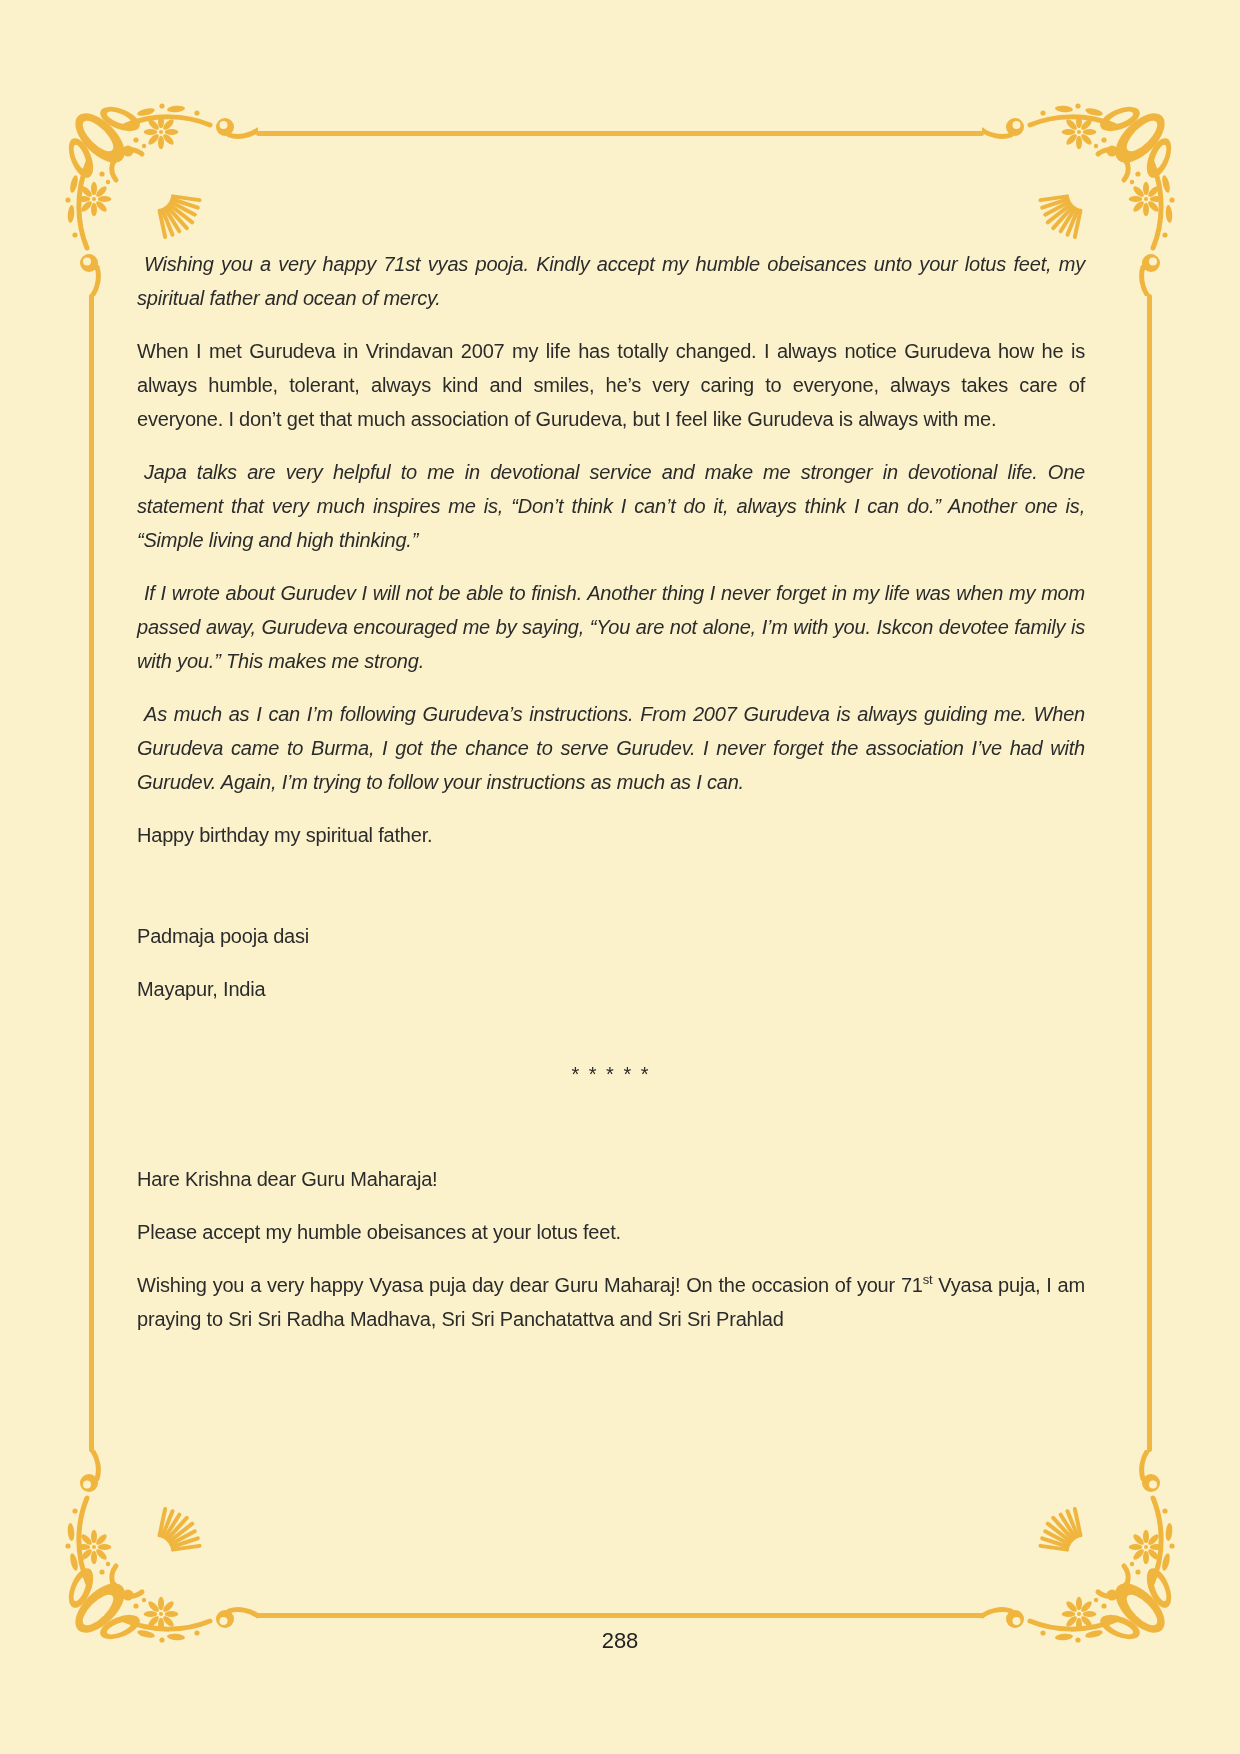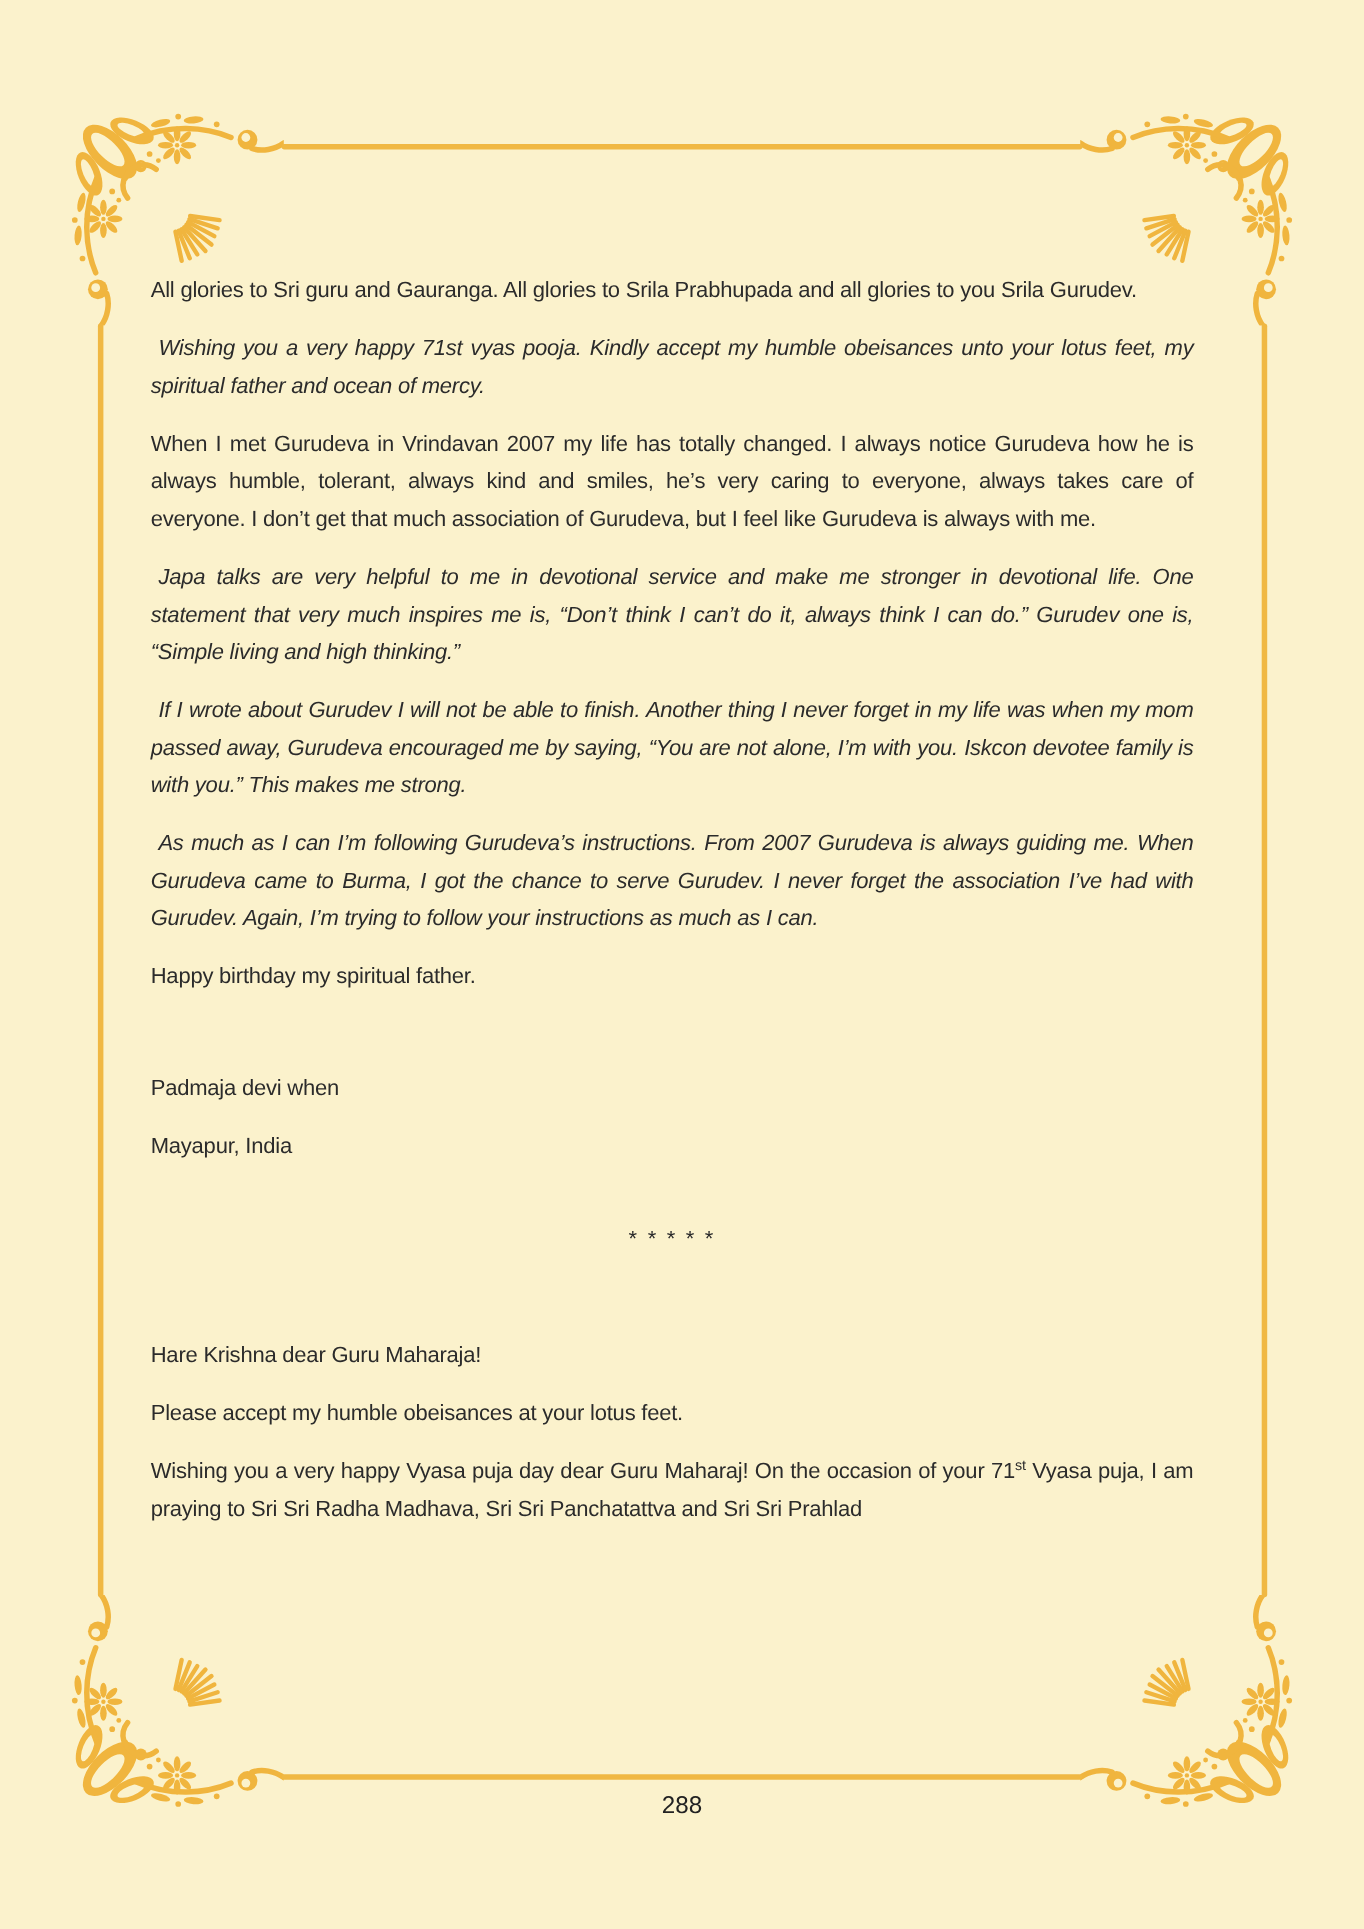--- a/index.html
+++ b/index.html
@@ -193,31 +193,30 @@
     </svg>
   <svg class="corner br" viewBox="0 0 200 200">
       <use href="#corner-art"></use>
     </svg>
   <div class="border-line line-top"></div>
   <div class="border-line line-bottom"></div>
   <div class="border-line line-left"></div>
   <div class="border-line line-right"></div>
 
   <div class="content">
-    <p>All glories to Sri guru and Gauranga. All glories to Srila Prabhupada and all glories to you Srila Gurudev.</p>
     <p class="indent">Wishing you a very happy 71st vyas pooja. Kindly accept my humble obeisances unto your lotus feet, my spiritual father and ocean of mercy.</p>
     <p>When I met Gurudeva in Vrindavan 2007 my life has totally changed. I always notice Gurudeva how he is always humble, tolerant, always kind and smiles, he’s very caring to everyone, always takes care of everyone. I don’t get that much association of Gurudeva, but I feel like Gurudeva is always with me.</p>
-    <p class="indent">Japa talks are very helpful to me in devotional service and make me stronger in devotional life. One statement that very much inspires me is, “Don’t think I can’t do it, always think I can do.” Gurudev one is, “Simple living and high thinking.”</p>
+    <p class="indent">Japa talks are very helpful to me in devotional service and make me stronger in devotional life. One statement that very much inspires me is, “Don’t think I can’t do it, always think I can do.” Another one is, “Simple living and high thinking.”</p>
     <p class="indent">If I wrote about Gurudev I will not be able to finish.  Another thing I never forget in my life was when my mom passed away, Gurudeva encouraged me by saying, “You are not alone, I’m with you. Iskcon devotee family is with you.” This makes me strong.</p>
     <p class="indent">As much as I can I’m following Gurudeva’s instructions. From 2007 Gurudeva is always guiding me.  When Gurudeva came to Burma, I got the chance to serve Gurudev. I never forget the association I’ve had with Gurudev. Again, I’m trying to follow your instructions as much as I can.</p>
     <p>Happy birthday my spiritual father.</p>
 
     <div class="spacer-a"></div>
 
-    <p>Padmaja devi when</p>
+    <p>Padmaja pooja dasi</p>
     <p>Mayapur, India</p>
 
     <div class="spacer-b"></div>
 
     <div class="stars">* * * * *</div>
 
     <div class="spacer-c"></div>
 
     <p>Hare Krishna dear Guru Maharaja!</p>
     <p>Please accept my humble obeisances at your lotus feet.</p>

